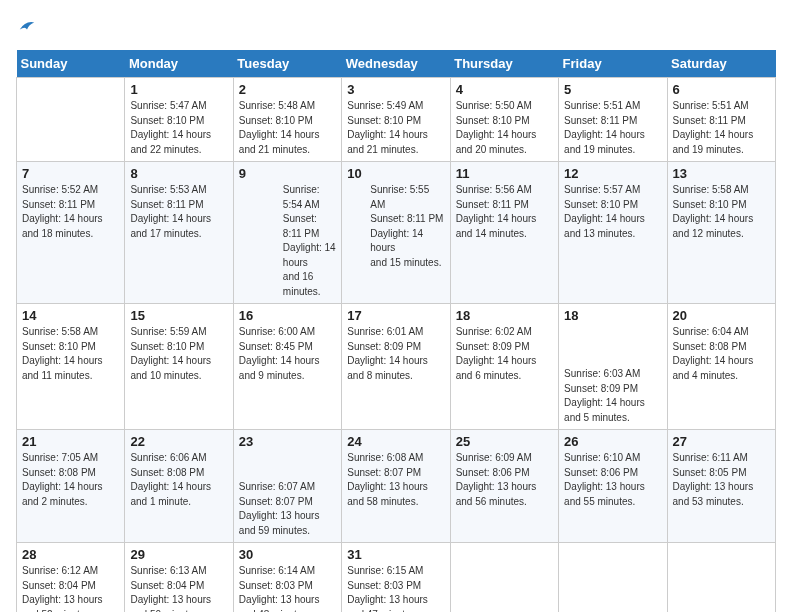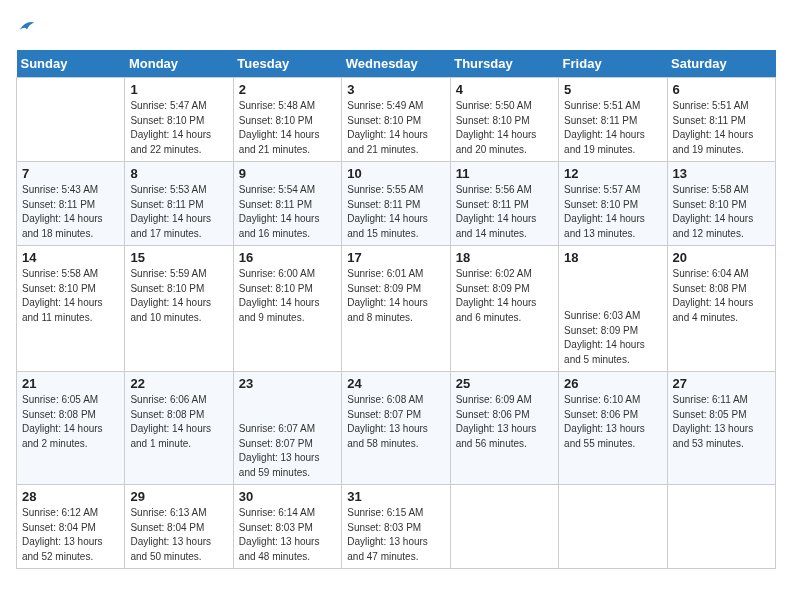--- a/index.html
+++ b/index.html
@@ -164,42 +164,42 @@
           <span class="day-num">6</span>
           <div class="day-info" style="white-space: pre-line;">Sunrise: 5:51 AM
 Sunset: 8:11 PM
 Daylight: 14 hours
 and 19 minutes.</div>
         </td>
       </tr>
       <tr>
         <td>
           <span class="day-num">7</span>
-          <div class="day-info" style="white-space: pre-line;">Sunrise: 5:43 AM
+          <div class="day-info" style="white-space: pre-line;">Sunrise: 5:52 AM
 Sunset: 8:11 PM
 Daylight: 14 hours
 and 18 minutes.</div>
         </td>
         <td>
           <span class="day-num">8</span>
           <div class="day-info" style="white-space: pre-line;">Sunrise: 5:53 AM
 Sunset: 8:11 PM
 Daylight: 14 hours
 and 17 minutes.</div>
         </td>
         <td>
           <span class="day-num">9</span>
-          <div class="day-info" style="white-space: pre-line;">Sunrise: 5:54 AM
+          <div class="day-info" style="white-space: pre-line; margin-left: 44px;">Sunrise: 5:54 AM
 Sunset: 8:11 PM
 Daylight: 14 hours
 and 16 minutes.</div>
         </td>
         <td>
           <span class="day-num">10</span>
-          <div class="day-info" style="white-space: pre-line;">Sunrise: 5:55 AM
+          <div class="day-info" style="white-space: pre-line; margin-left: 23px;">Sunrise: 5:55 AM
 Sunset: 8:11 PM
 Daylight: 14 hours
 and 15 minutes.</div>
         </td>
         <td>
           <span class="day-num">11</span>
           <div class="day-info" style="white-space: pre-line;">Sunrise: 5:56 AM
 Sunset: 8:11 PM
 Daylight: 14 hours
 and 14 minutes.</div>
@@ -230,21 +230,21 @@
         <td>
           <span class="day-num">15</span>
           <div class="day-info" style="white-space: pre-line;">Sunrise: 5:59 AM
 Sunset: 8:10 PM
 Daylight: 14 hours
 and 10 minutes.</div>
         </td>
         <td>
           <span class="day-num">16</span>
           <div class="day-info" style="white-space: pre-line;">Sunrise: 6:00 AM
-Sunset: 8:10 PM
+Sunset: 8:45 PM
 Daylight: 14 hours
 and 9 minutes.</div>
         </td>
         <td>
           <span class="day-num">17</span>
           <div class="day-info" style="white-space: pre-line;">Sunrise: 6:01 AM
 Sunset: 8:09 PM
 Daylight: 14 hours
 and 8 minutes.</div>
         </td>
@@ -266,21 +266,21 @@
           <span class="day-num">20</span>
           <div class="day-info" style="white-space: pre-line;">Sunrise: 6:04 AM
 Sunset: 8:08 PM
 Daylight: 14 hours
 and 4 minutes.</div>
         </td>
       </tr>
       <tr>
         <td>
           <span class="day-num">21</span>
-          <div class="day-info" style="white-space: pre-line;">Sunrise: 6:05 AM
+          <div class="day-info" style="white-space: pre-line;">Sunrise: 7:05 AM
 Sunset: 8:08 PM
 Daylight: 14 hours
 and 2 minutes.</div>
         </td>
         <td>
           <span class="day-num">22</span>
           <div class="day-info" style="white-space: pre-line;">Sunrise: 6:06 AM
 Sunset: 8:08 PM
 Daylight: 14 hours
 and 1 minute.</div>

